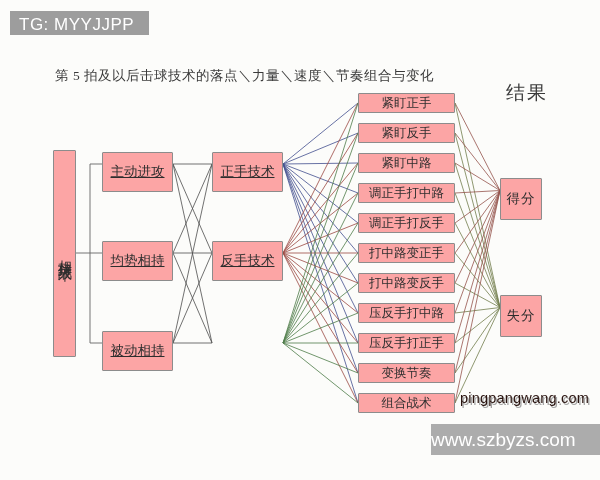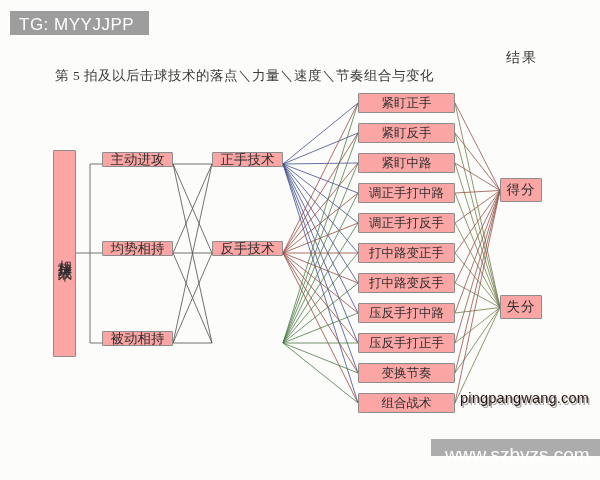--- a/index.html
+++ b/index.html
@@ -13,49 +13,49 @@
     position:absolute;left:10px;top:11px;width:139px;height:24px;
     background:#9d9d9d;color:#ffffff;
     font-family:"Liberation Sans", sans-serif;font-size:17px;line-height:28px;
     padding-left:9px;box-sizing:border-box;z-index:3;letter-spacing:.5px;
   }
   .title{
     position:absolute;left:55px;top:67px;z-index:2;
     font-size:13.5px;color:#3a3a3a;letter-spacing:.5px;white-space:nowrap;
   }
   .result-header{
-    position:absolute;left:506px;top:49px;z-index:2;
-    font-size:14px;color:#3a3a3a;letter-spacing:2px;
+    position:absolute;left:506px;top:80px;z-index:2;
+    font-size:19px;color:#3a3a3a;letter-spacing:2px;
   }
   .box{
     position:absolute;z-index:2;box-sizing:border-box;
     background:#fca5a5;border:1px solid #8c8c8c;border-radius:1px;
     color:#2e2e2e;display:flex;align-items:center;justify-content:center;
     white-space:nowrap;
   }
   .root{
     left:53px;top:150px;width:23px;height:207px;
     writing-mode:vertical-rl;text-orientation:upright;
     font-size:14px;letter-spacing:2px;
   }
-  .sit,.tech{left:102px;width:71px;height:15px;font-size:13.5px;}
+  .sit,.tech{left:102px;width:71px;height:40px;font-size:13.5px;text-decoration:underline;}
   .tech{left:212px;}
   .tac{left:358px;width:97px;height:20px;font-size:12.5px;}
-  .res{left:500px;width:42px;height:24px;font-size:13.5px;letter-spacing:1px;}
+  .res{left:500px;width:42px;height:42px;font-size:13.5px;letter-spacing:1px;}
   .site-red{
     position:absolute;left:460px;top:390px;z-index:3;
     font-family:"Liberation Sans", sans-serif;font-weight:normal;font-size:14.5px;
     color:#2a1410;text-shadow:1.5px 1.5px 0 rgba(150,150,150,.85);
     letter-spacing:.2px;
   }
   .banner-bottom{
-    position:absolute;left:431px;top:439px;width:169px;height:17px;
+    position:absolute;left:431px;top:424px;width:169px;height:31px;
     background:#acacac;color:#ffffff;
     font-family:"Liberation Sans", sans-serif;font-size:19px;line-height:31px;
-    padding-left:14px;box-sizing:border-box;z-index:3;
+    box-sizing:border-box;z-index:3;
   }
 </style>
 </head>
 <body>
 
 <div class="stage">
 
   <svg id="lines" width="600" height="480">
       <line x1="76" y1="253" x2="90" y2="253" stroke="#666666" stroke-width="1" stroke-opacity="0.9"></line>
       <line x1="90" y1="164" x2="90" y2="343" stroke="#666666" stroke-width="1" stroke-opacity="0.9"></line>

